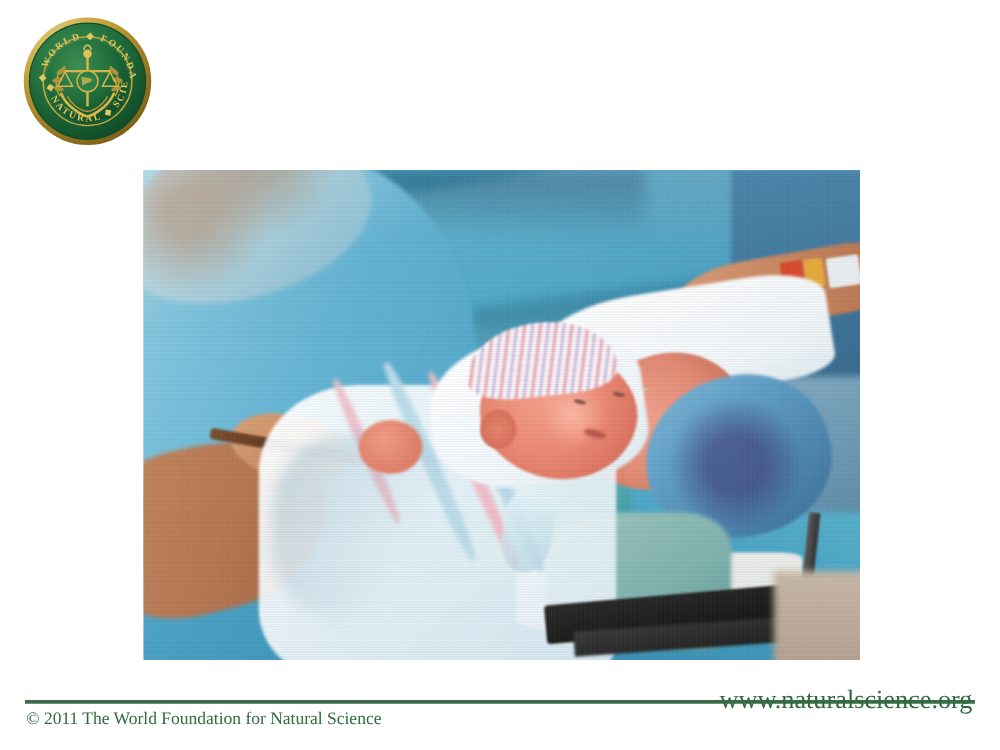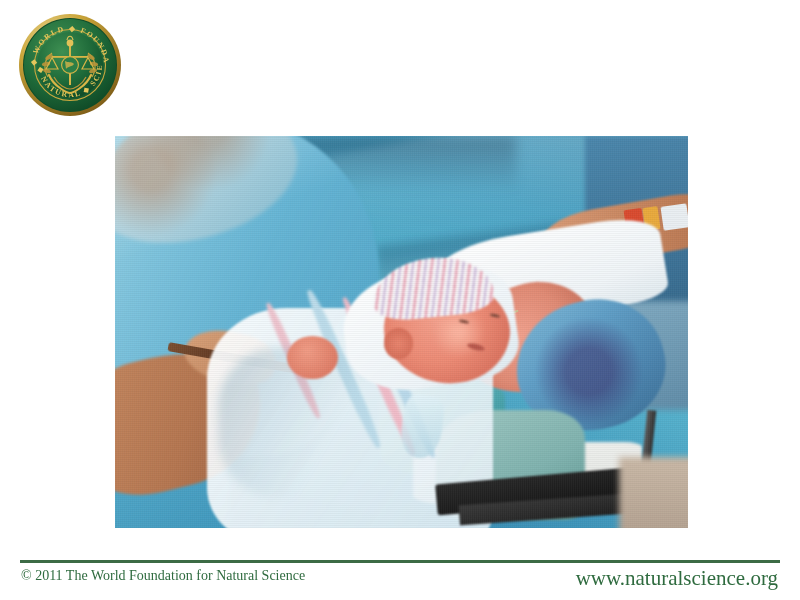--- a/index.html
+++ b/index.html
@@ -400,21 +400,21 @@
     left: 21px;
     top: 568px;
     color: #2f6b3f;
     font-family: "Liberation Serif", serif;
     font-size: 14px;
     white-space: nowrap;
   }
   #footer-right {
     position: absolute;
     right: 22px;
-    top: 566px;
+    top: 547px;
     color: #2f6b3f;
     font-family: "Liberation Serif", serif;
     font-size: 21px;
     white-space: nowrap;
     text-align: right;
   }
 </style>
 </head>
 <body>
 

